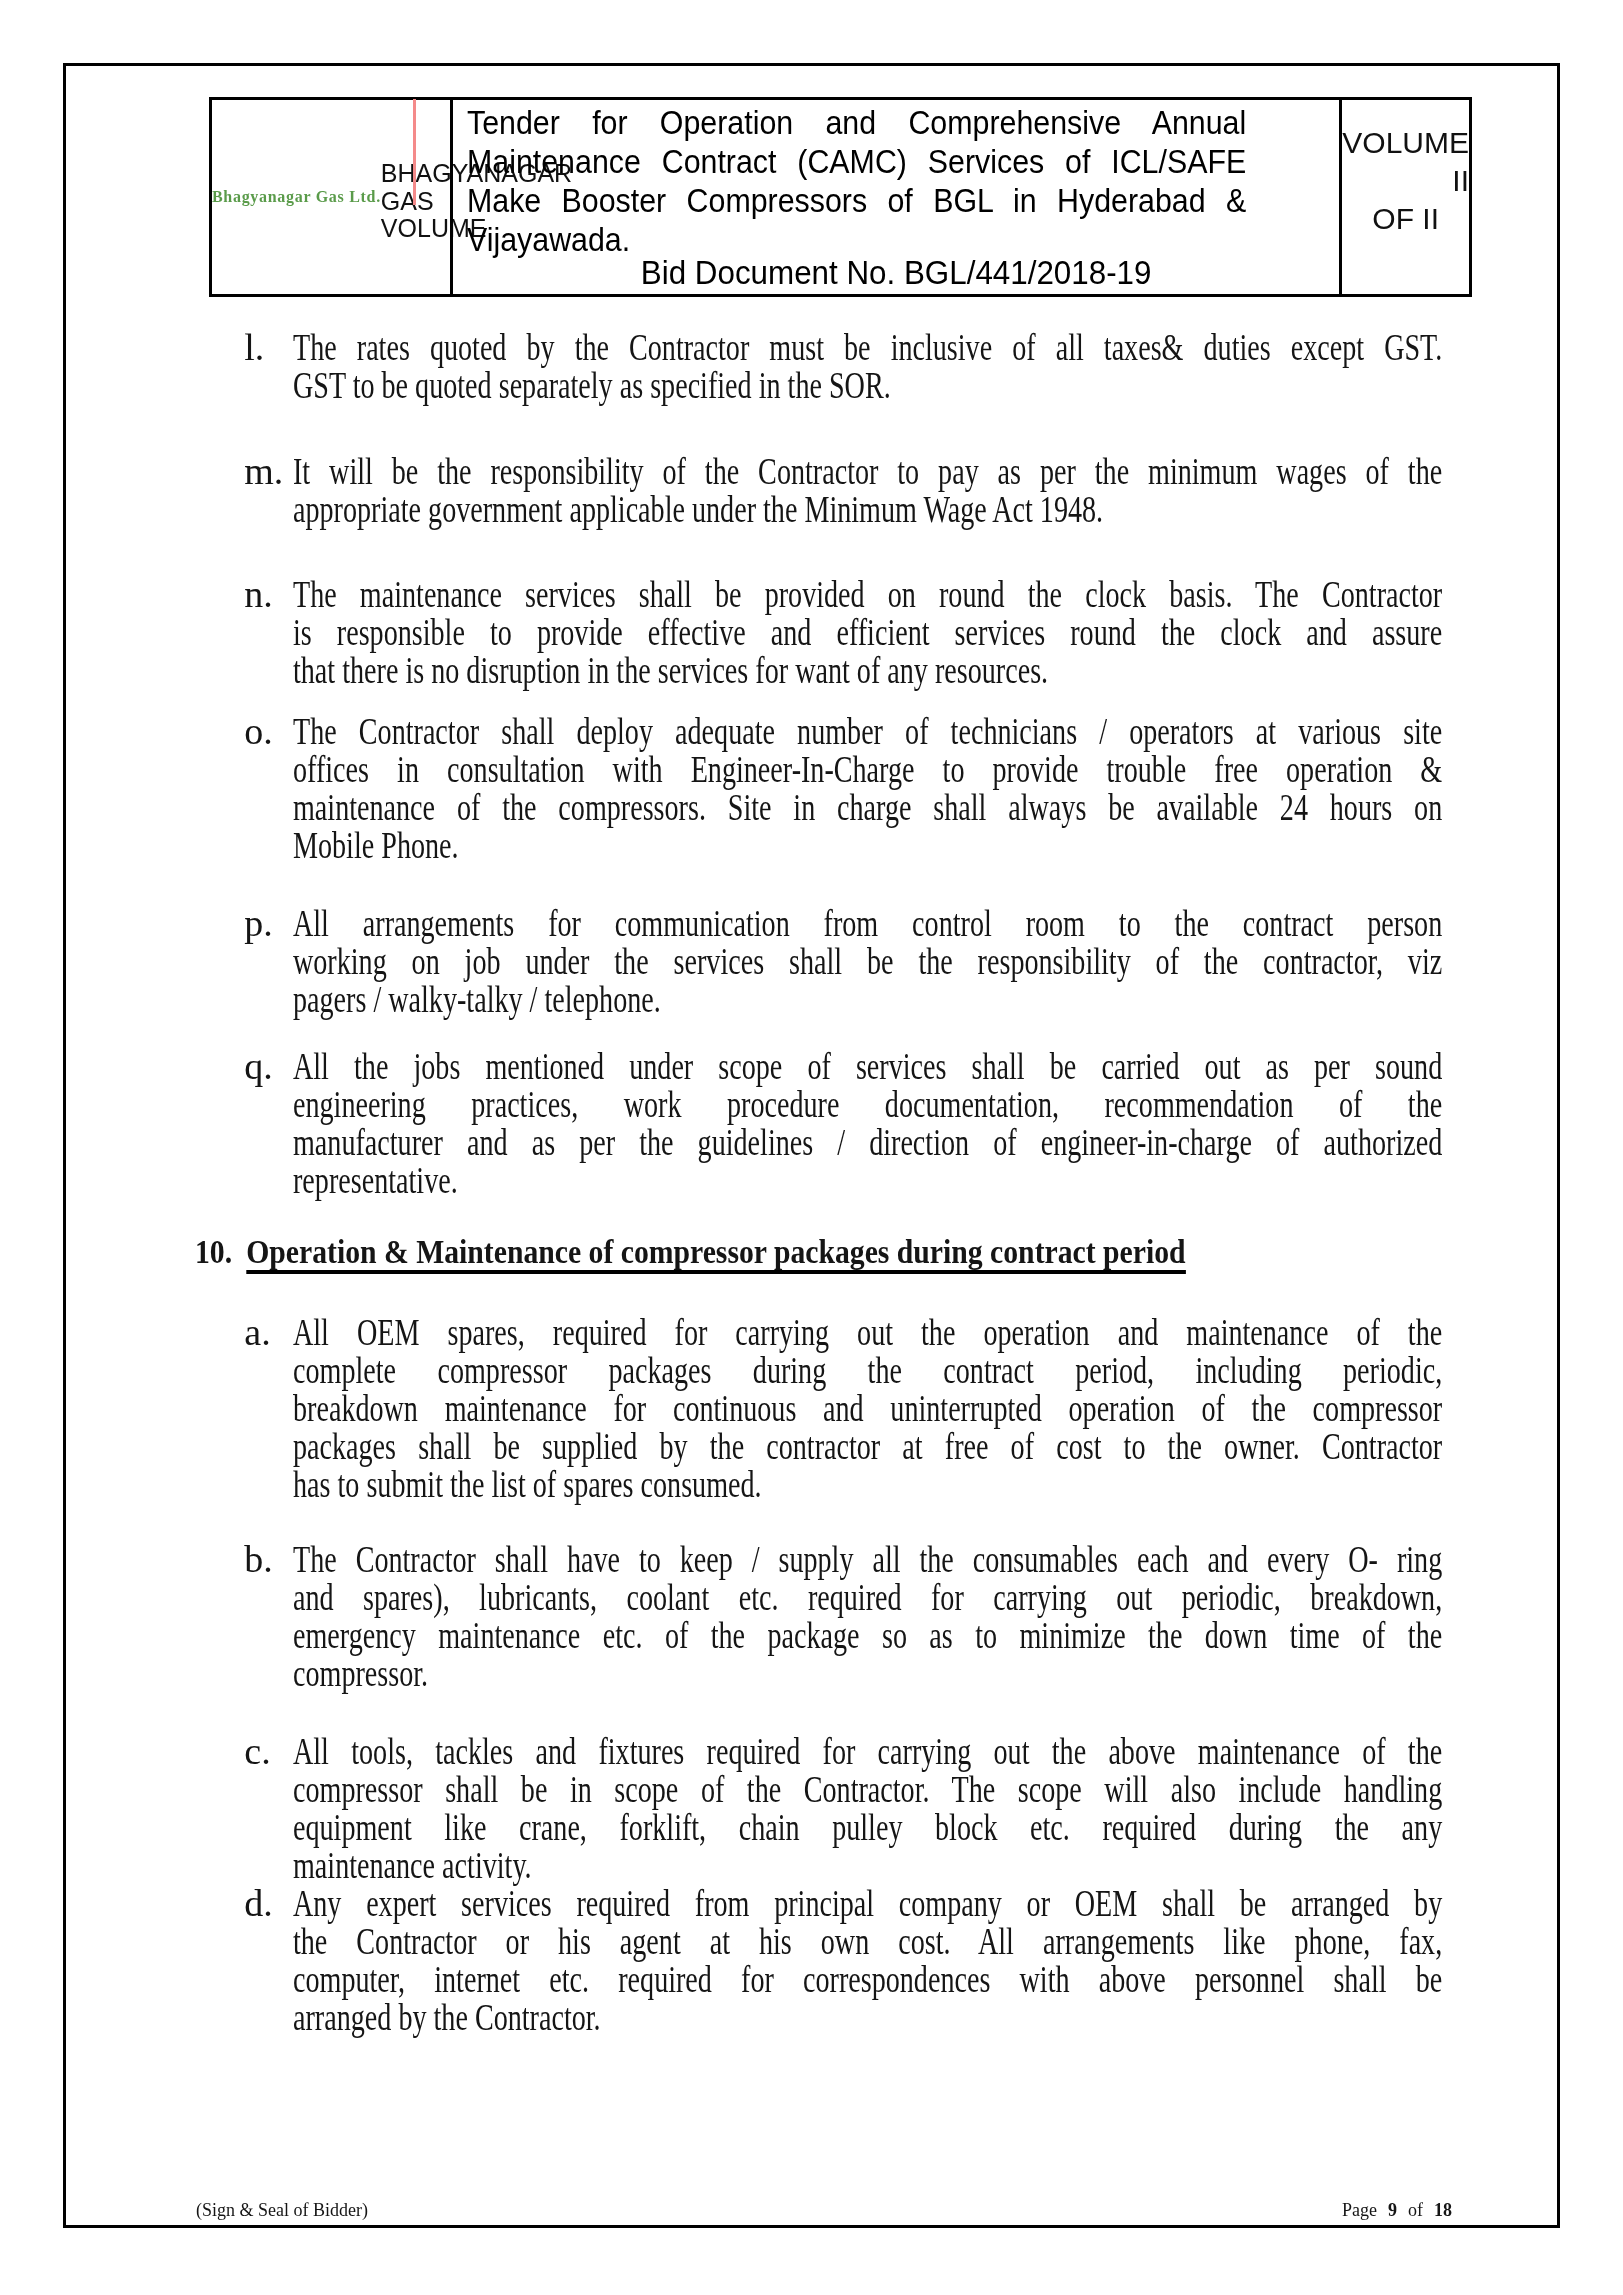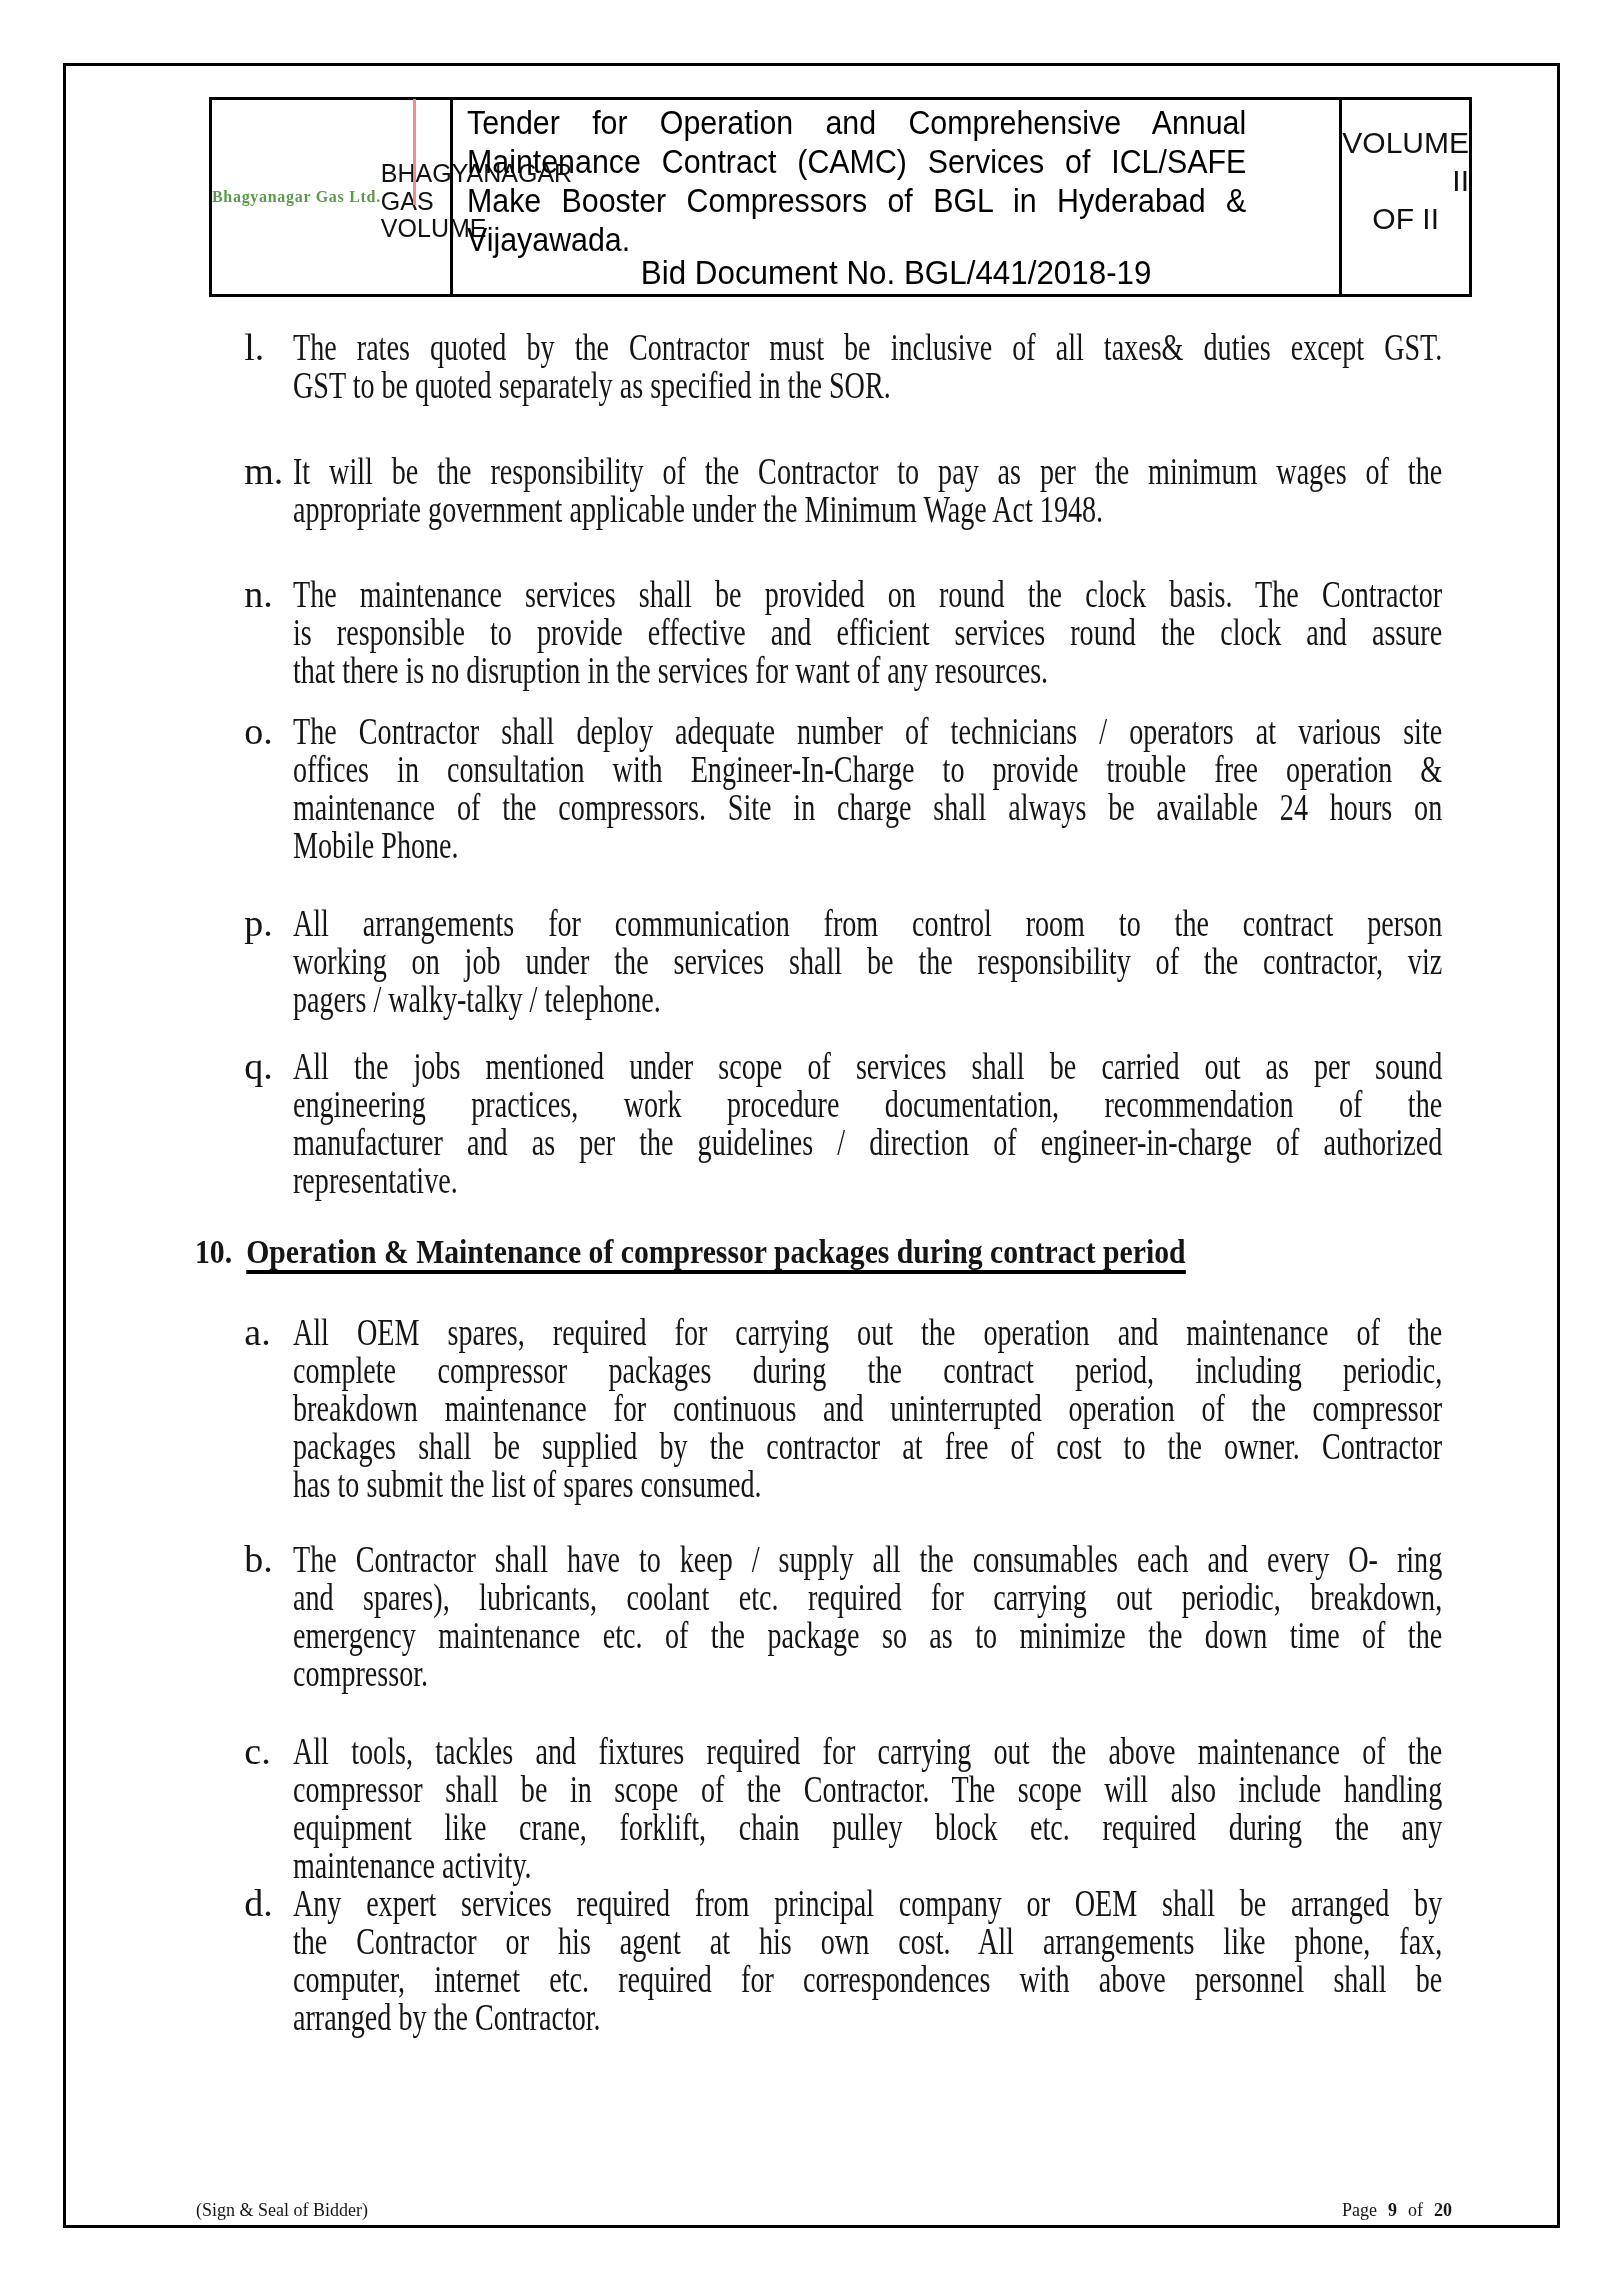--- a/index.html
+++ b/index.html
@@ -252,17 +252,17 @@
         <div class="jline last">arranged by the Contractor.</div>
       </div>
   </div>
 
   <div class="footer">
     <span>(Sign &amp; Seal of Bidder)</span>
     <span class="pg">
       <span>Page</span>
       <span class="sp bold">9</span>
       <span class="sp">of</span>
-      <span class="sp bold">20</span>
+      <span class="sp bold">18</span>
     </span>
   </div>
 </div>
 
 
 </body></html>

